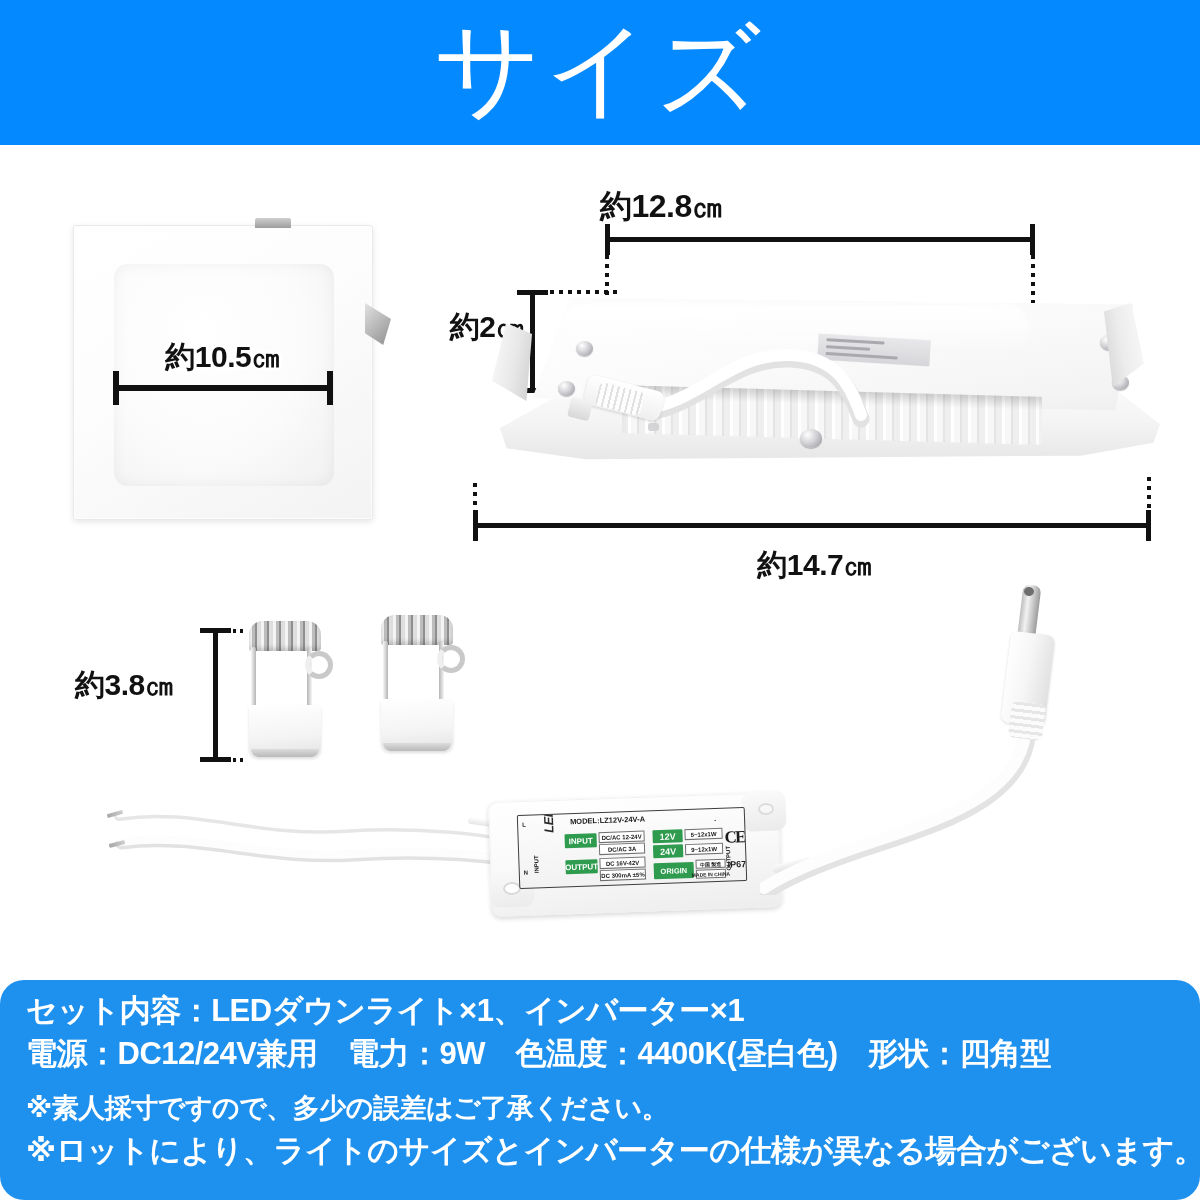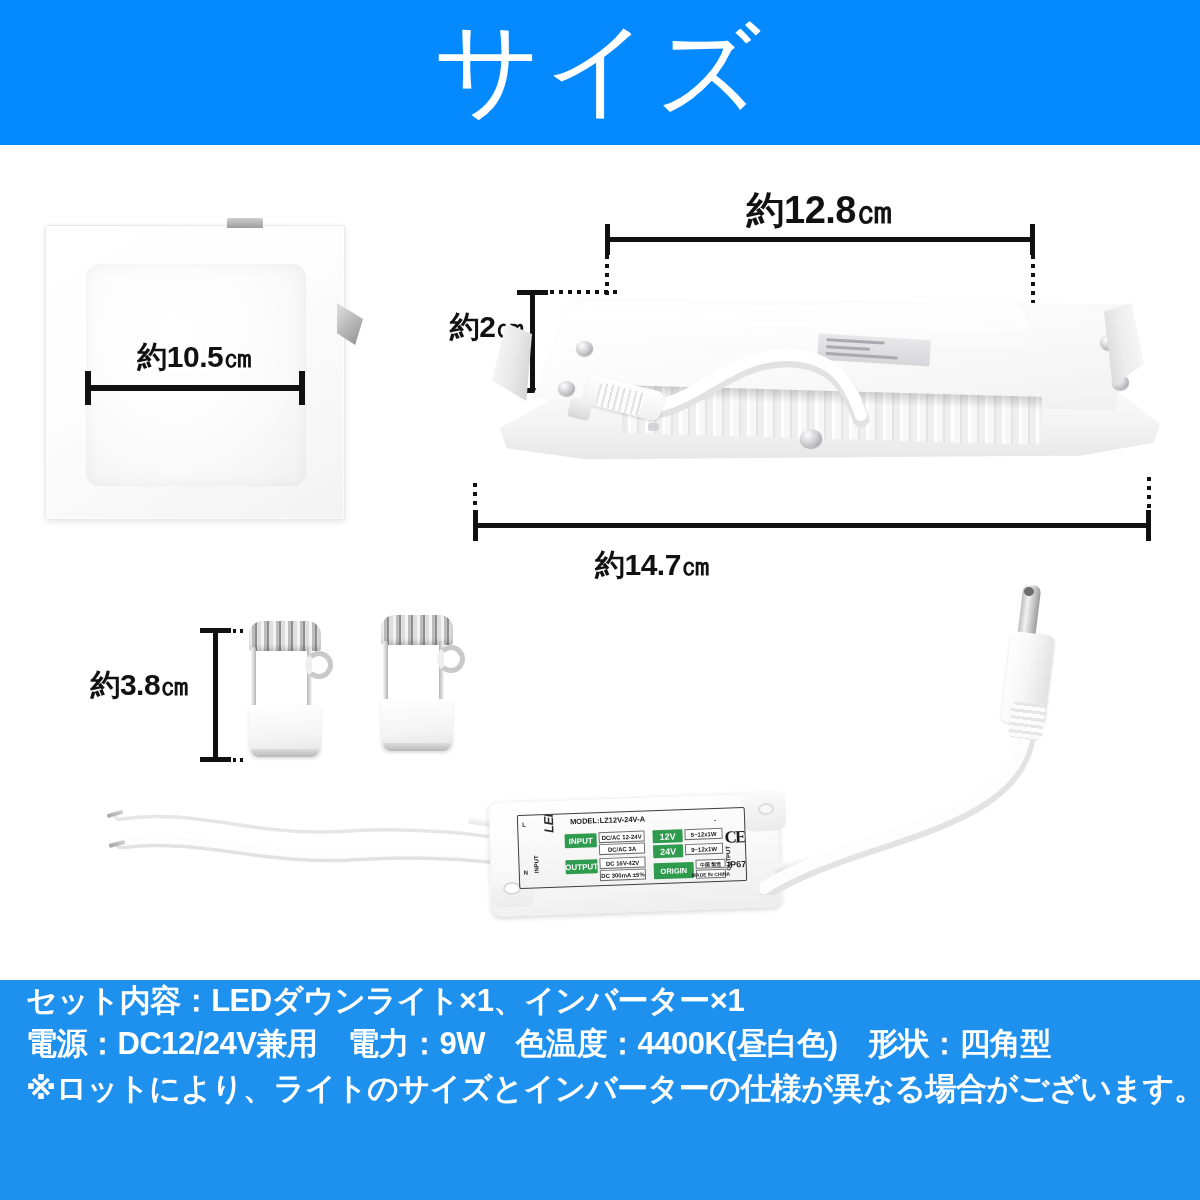--- a/index.html
+++ b/index.html
@@ -26,21 +26,21 @@
     transform:translateY(-4px);
   }
 
   
   #stage{
     position:absolute; left:0; top:145px; width:1200px; height:835px;
     background:#ffffff;
   }
 
   
-  #panel-front-group{ position:absolute; left:45px; top:80px; width:305px; height:300px;text-decoration:underline; }
+  #panel-front-group{ position:absolute; left:73px; top:80px; width:305px; height:300px;text-decoration:underline; }
   #panel-front-body{
     position:absolute; left:0; top:0; width:300px; height:295px;
     background:linear-gradient(150deg,#ffffff 0%,#fdfdfd 40%,#f3f3f3 100%);
     border:1px solid #e9e9e9;
     border-radius:3px;
     box-shadow:0 2px 6px rgba(0,0,0,.10), inset 0 0 0 1px rgba(255,255,255,.7);
   }
   #panel-front-diffuser{
     position:absolute; left:40px; top:38px; width:220px; height:222px;
     background:radial-gradient(ellipse at 40% 32%, #ffffff 0%, #fbfbfb 55%, #f0f0f0 100%);
@@ -75,22 +75,22 @@
     background:#111;
   }
   #dim-10-5-cap-l{ position:absolute; left:0; top:34px; width:6px; height:34px; background:#111; }
   #dim-10-5-cap-r{ position:absolute; left:214px; top:34px; width:6px; height:34px; background:#111; }
 
   
   #panel-back-group{ position:absolute; left:405px; top:40px; width:760px; height:420px; }
 
   
   #dim-128-label{
-    position:absolute; left:195px; top:0px; width:440px; text-align:center;
-    font-size:38px; font-weight:bold; color:#111; white-space:nowrap;
+    position:absolute; left:195px; top:0px; width:440px; 
+    font-size:32px; font-weight:bold; color:#111; white-space:nowrap;
     letter-spacing:-0.5px;
   }
   #dim-128-line{ position:absolute; left:200px; top:52px; width:430px; height:5px; background:#111; }
   #dim-128-cap-l{ position:absolute; left:200px; top:39px; width:5px; height:31px; background:#111; }
   #dim-128-cap-r{ position:absolute; left:625px; top:39px; width:5px; height:31px; background:#111; }
   #dim-128-ext-l{
     position:absolute; left:200px; top:70px; width:4px; height:48px;
     background:repeating-linear-gradient(180deg,#111 0 4px,transparent 4px 9px);
   }
   #dim-128-ext-r{
@@ -213,21 +213,21 @@
   #cable-plug-tip{
     position:absolute; left:-16px; top:52px; width:22px; height:20px;
     background:linear-gradient(180deg,#f3f3f3,#d8d8d8);
     border-radius:4px;
     transform:rotate(14deg);
   }
 
   
   #clips-group{ position:absolute; left:75px; top:460px; width:400px; height:190px; }
   #dim-38-label{
-    position:absolute; left:0px; top:60px; width:130px; text-align:center;
+    position:absolute; left:0px; top:60px; width:130px; text-align:left;
     font-size:30px; font-weight:bold; color:#111; white-space:nowrap;
     letter-spacing:-0.5px;
   }
   #dim-38-line{ position:absolute; left:138px; top:23px; width:5px; height:134px; background:#111; }
   #dim-38-cap-t{ position:absolute; left:125px; top:23px; width:31px; height:5px; background:#111; }
   #dim-38-cap-b{ position:absolute; left:125px; top:152px; width:31px; height:5px; background:#111; }
   #dim-38-dot-t{
     position:absolute; left:158px; top:24px; width:14px; height:4px;
     background:repeating-linear-gradient(90deg,#111 0 3px,transparent 3px 7px);
   }
@@ -417,21 +417,22 @@
     position:absolute; left:250px; top:118px; width:34px; height:36px;
     background:repeating-linear-gradient(180deg,#e6e6e6 0 3px,#fbfbfb 3px 7px);
     border-radius:5px;
     transform:rotate(7deg);
   }
 
   
   #spec-block{
     position:absolute; left:0; top:980px; width:1200px; height:220px;
     background:#1e90ee;
-    padding:0 26px 0 26px;
+    padding:10px 26px 0 26px;
+    border-radius:24px;
   }
   #spec-block .spec-line{
     color:#ffffff; font-weight:bold; white-space:nowrap;
     letter-spacing:-0.5px;
   }
   #spec-set{ font-size:31px; line-height:1.38; }
   #spec-power{ font-size:31px; line-height:1.38; }
   #spec-note1{ font-size:27px; line-height:1.5; margin-top:12px; }
   #spec-note2{ font-size:31px; line-height:1.5; }
 </style>
@@ -510,21 +511,21 @@
       </div>
     </div>
 
     <div style="position:absolute;left:68px;top:298px;width:4px;height:42px;
                 background:repeating-linear-gradient(180deg,#111 0 4px,transparent 4px 9px);"></div>
     <div style="position:absolute;left:742px;top:292px;width:4px;height:48px;
                 background:repeating-linear-gradient(180deg,#111 0 4px,transparent 4px 9px);"></div>
     <div style="position:absolute;left:68px;top:338px;width:678px;height:5px;background:#111;"></div>
     <div style="position:absolute;left:68px;top:325px;width:5px;height:31px;background:#111;"></div>
     <div style="position:absolute;left:741px;top:325px;width:5px;height:31px;background:#111;"></div>
-    <div style="position:absolute;left:190px;top:360px;width:440px;text-align:left;
+    <div style="position:absolute;left:190px;top:360px;width:440px;text-align:center;
                 font-size:30px;font-weight:bold;color:#111;white-space:nowrap;letter-spacing:-0.5px;">約14.7㎝</div>
   </div>
 
   <div id="clips-group">
     <div id="dim-38-label">約3.8㎝</div>
     <div id="dim-38-line"></div>
     <div id="dim-38-cap-t"></div>
     <div id="dim-38-cap-b"></div>
     <div id="dim-38-dot-t"></div>
     <div id="dim-38-dot-b"></div>
@@ -606,14 +607,15 @@
     <div id="plug-tip-hole"></div>
     <div id="plug-body"></div>
     <div id="plug-grip"></div>
   </div>
 
 </div>
 
 <div id="spec-block">
   <div class="spec-line" id="spec-set">セット内容：LEDダウンライト×1、インバーター×1</div>
   <div class="spec-line" id="spec-power">電源：DC12/24V兼用　電力：9W　色温度：4400K(昼白色)　形状：四角型</div>
+  <div class="spec-line" id="spec-note1">※素人採寸ですので、多少の誤差はご了承ください。</div>
   <div class="spec-line" id="spec-note2">※ロットにより、ライトのサイズとインバーターの仕様が異なる場合がございます。</div>
 </div>
 
 </body></html>

